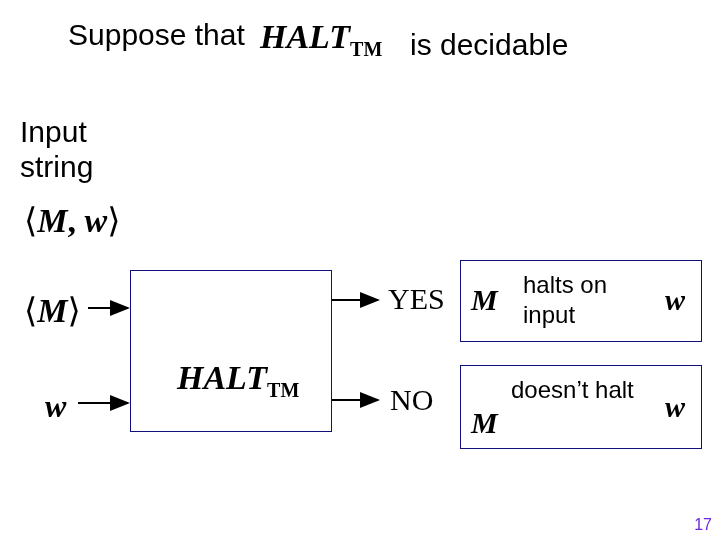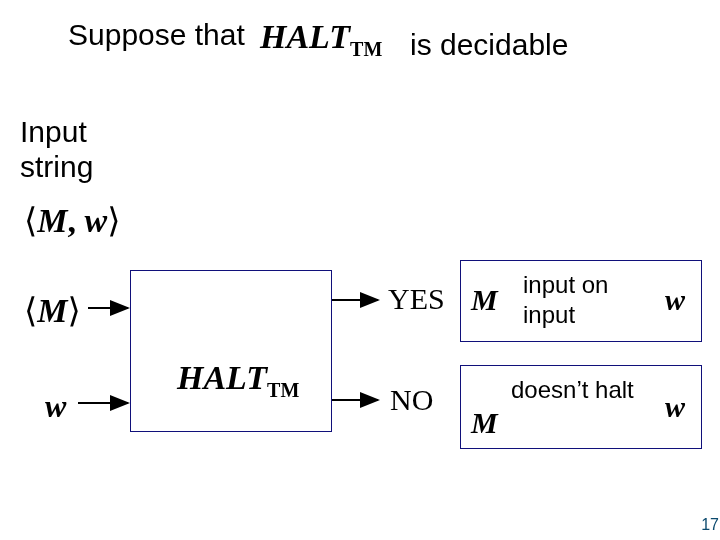--- a/index.html
+++ b/index.html
@@ -22,25 +22,25 @@
     position: absolute;
     border: 1.5px solid #10107a;
     background: #ffffff;
   }
   .yes, .no {
     font-family: "Comic Sans MS", cursive;
     font-size: 30px;
   }
   .pagenum {
     position: absolute;
-    right: 1px;
+    right: 8px;
     bottom: 6px;
     font-family: Arial, sans-serif;
     font-size: 16px;
-    color: #0c4a6e;
+    color: #6d28d9;
   }
 </style>
 </head>
 <body>
 
 <div class="abs txt" style="left:68px; top:18px;">Suppose that</div>
 <span class="abs math" style="left:260px; top:18px;">
   <span>HALT</span><span class="sub">TM</span>
 </span>
 <div class="abs txt" style="left:410px; top:28px;">is decidable</div>
@@ -77,21 +77,21 @@
 <div class="box" style="left:130px; top:270px; width:200px; height:160px;">
   <div class="abs math" style="left:46px; top:88px;">
     <span>HALT</span><span class="sub">TM</span>
   </div>
 </div>
 
 <div class="abs yes" style="left:388px; top:282px;">YES</div>
 
 <div class="box" style="left:460px; top:260px; width:240px; height:80px;">
   <span class="abs math" style="left:10px; top:22px; font-size:30px;">M</span>
-  <div class="abs" style="left:62px; top:10px; font-size:24px;">input on</div>
+  <div class="abs" style="left:62px; top:10px; font-size:24px;">halts on</div>
   <div class="abs" style="left:62px; top:40px; font-size:24px;">input</div>
   <span class="abs math" style="left:204px; top:22px; font-size:30px;">w</span>
 </div>
 
 <div class="abs no" style="left:390px; top:383px;">NO</div>
 
 <div class="box" style="left:460px; top:365px; width:240px; height:82px;">
   <span class="abs math" style="left:10px; top:40px; font-size:30px;">M</span>
   <div class="abs" style="left:50px; top:10px; font-size:24px;">doesn’t halt</div>
   <span class="abs math" style="left:204px; top:24px; font-size:30px;">w</span>

